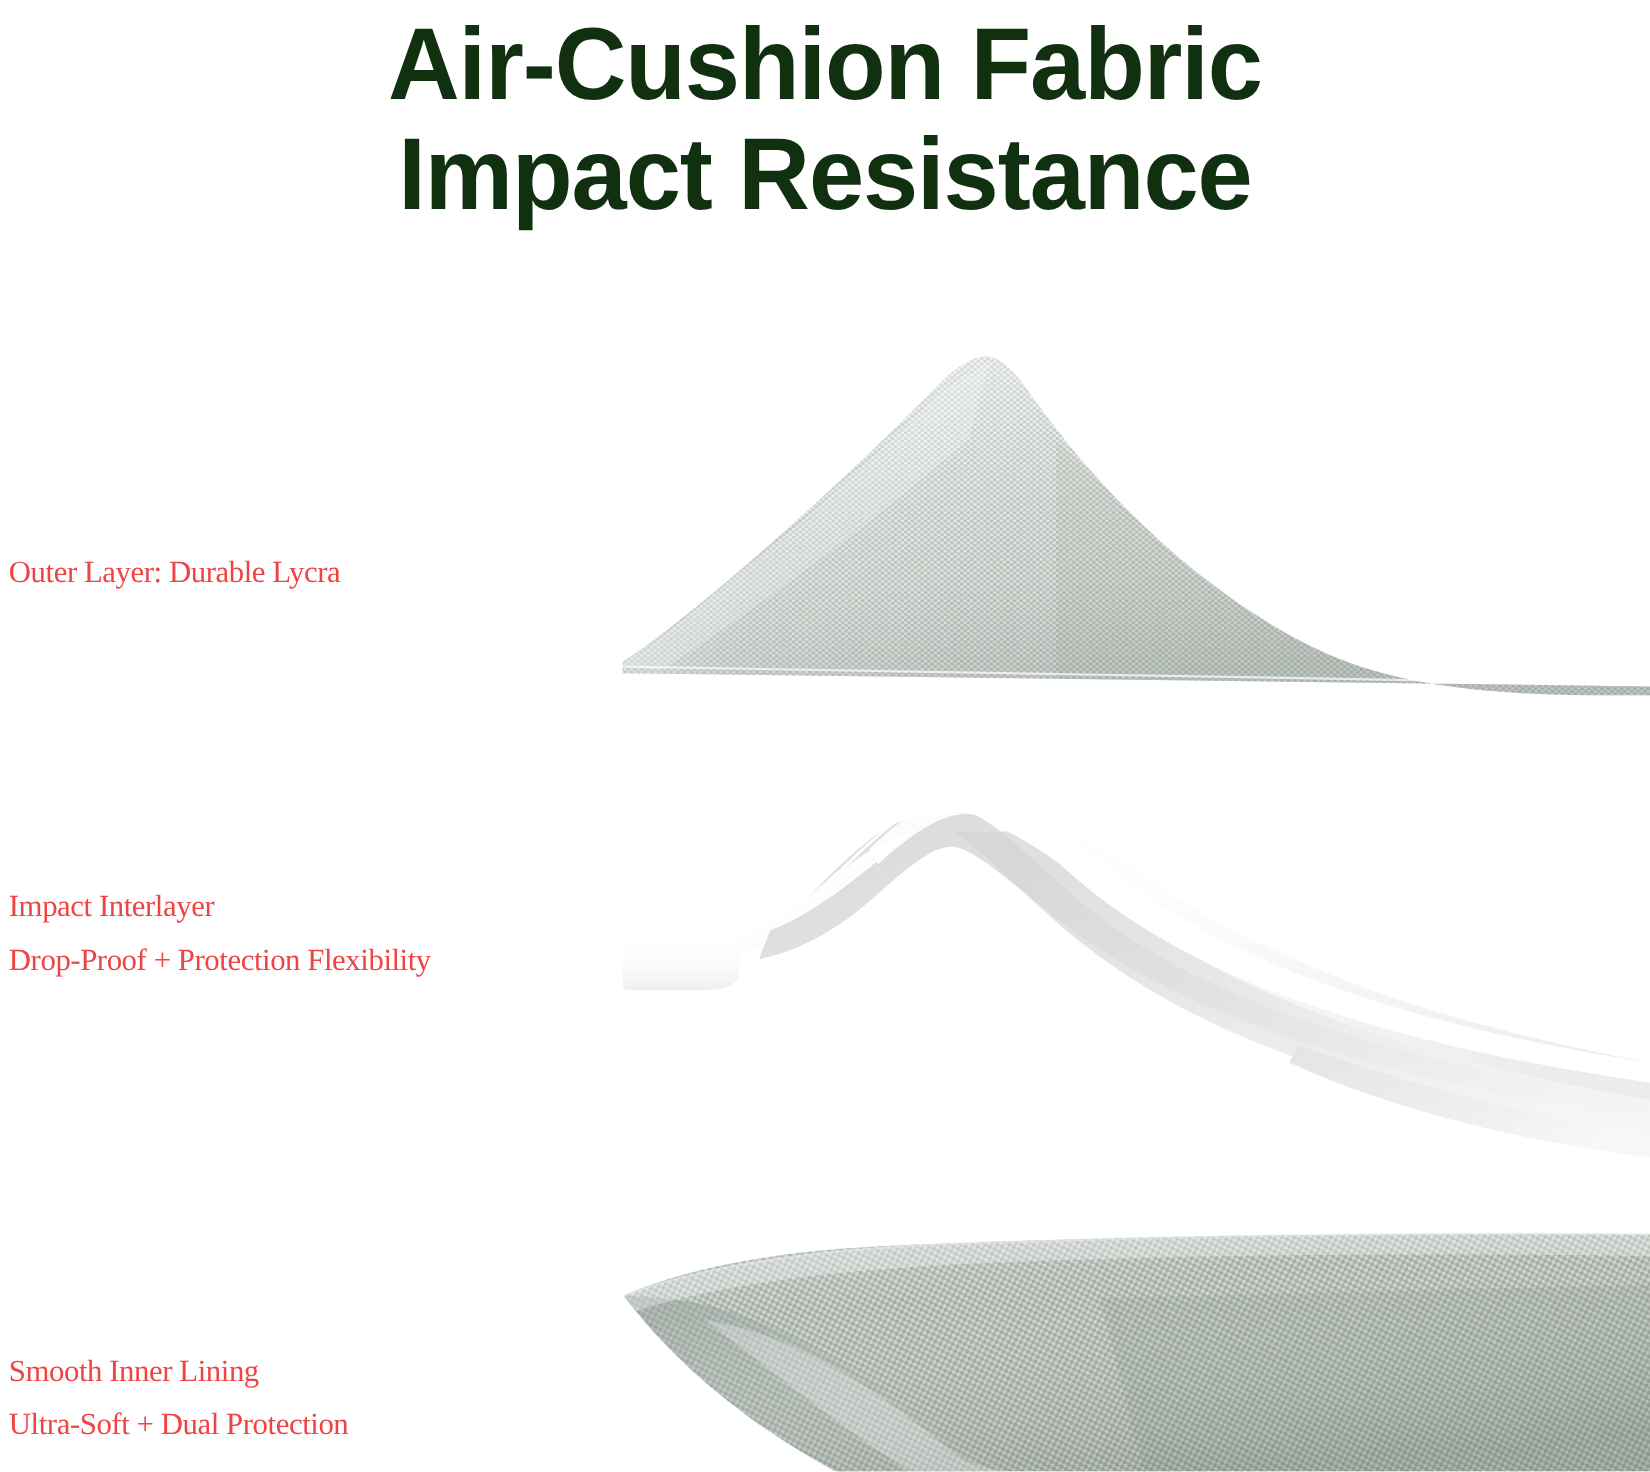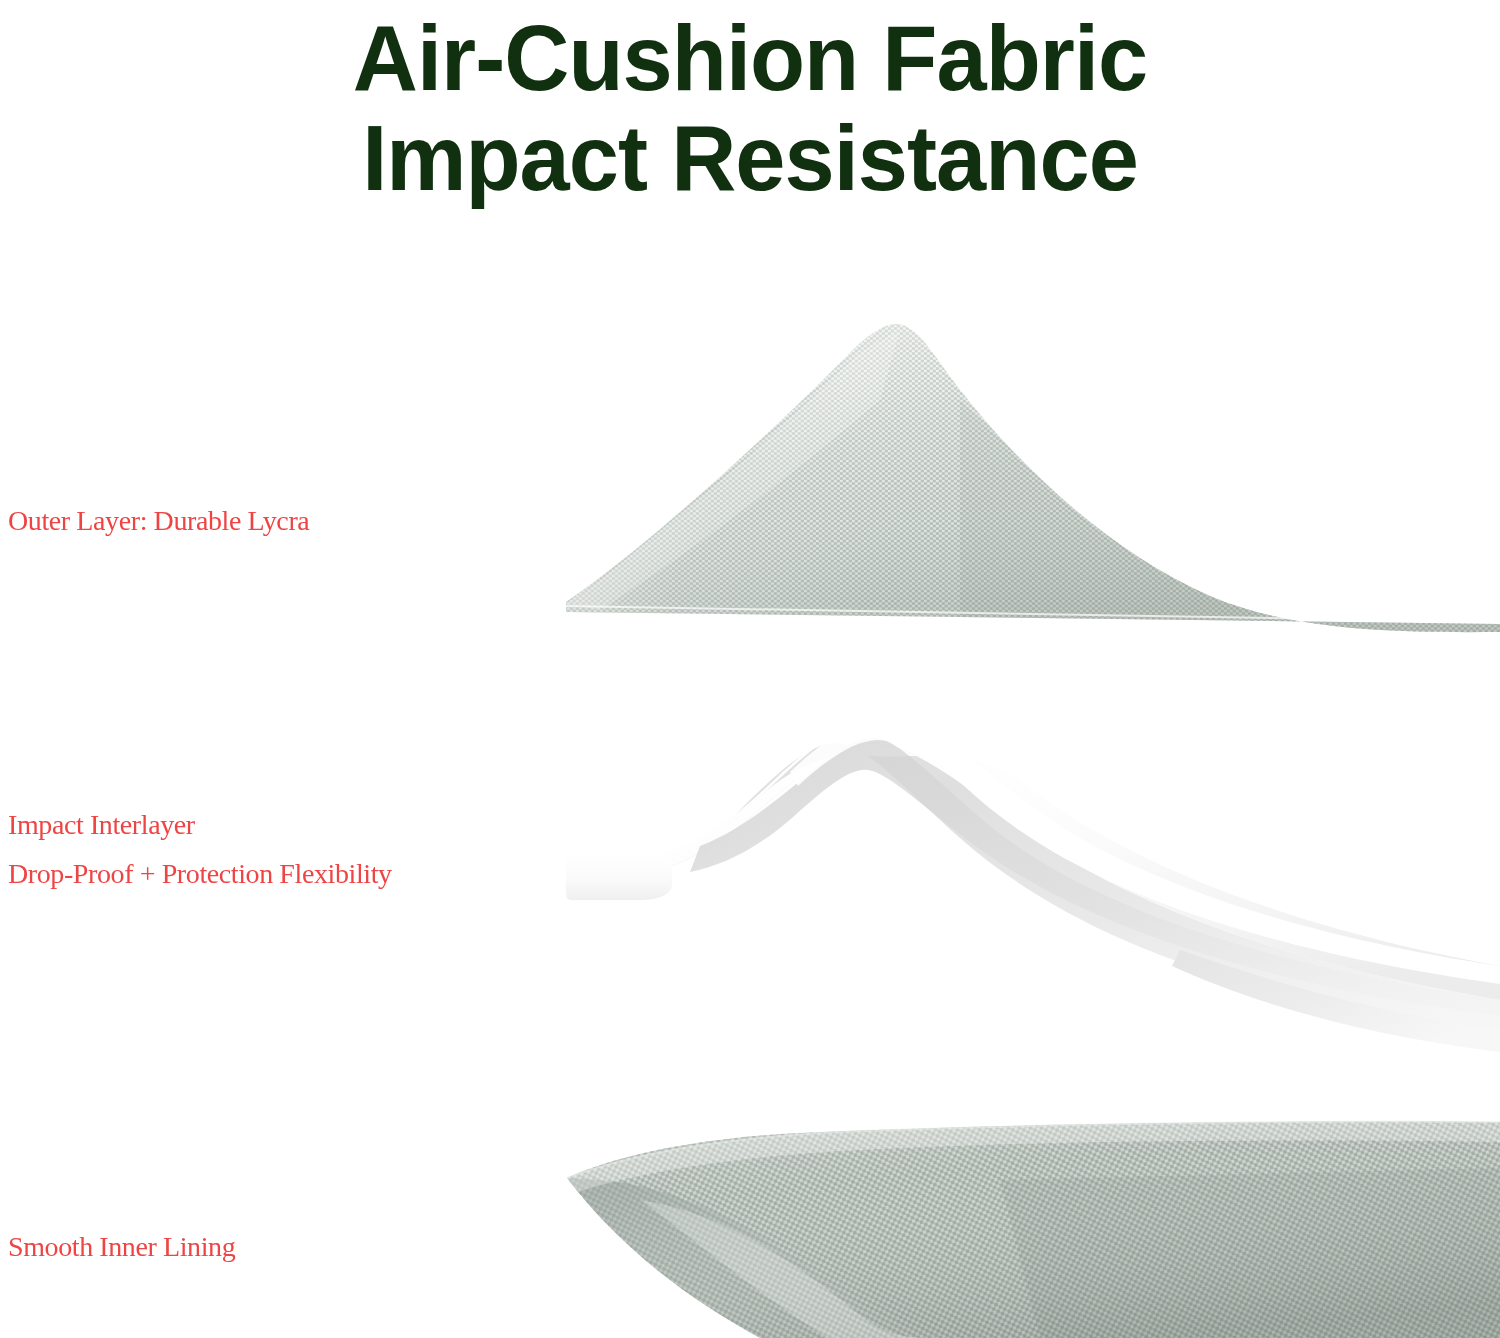--- a/index.html
+++ b/index.html
@@ -281,15 +281,16 @@
     <span class="cap-line">Outer Layer: Durable Lycra</span>
   </div>
 
   <div class="caption" id="caption-rubber">
     <span class="cap-line">Impact Interlayer</span>
     <span class="cap-line">Drop-Proof + Protection Flexibility</span>
   </div>
 
   <div class="caption" id="caption-inner">
     <span class="cap-line">Smooth Inner Lining</span>
+    <span class="cap-line">Ultra-Soft + Dual Protection</span>
   </div>
 
 </div>
 
 </body></html>

